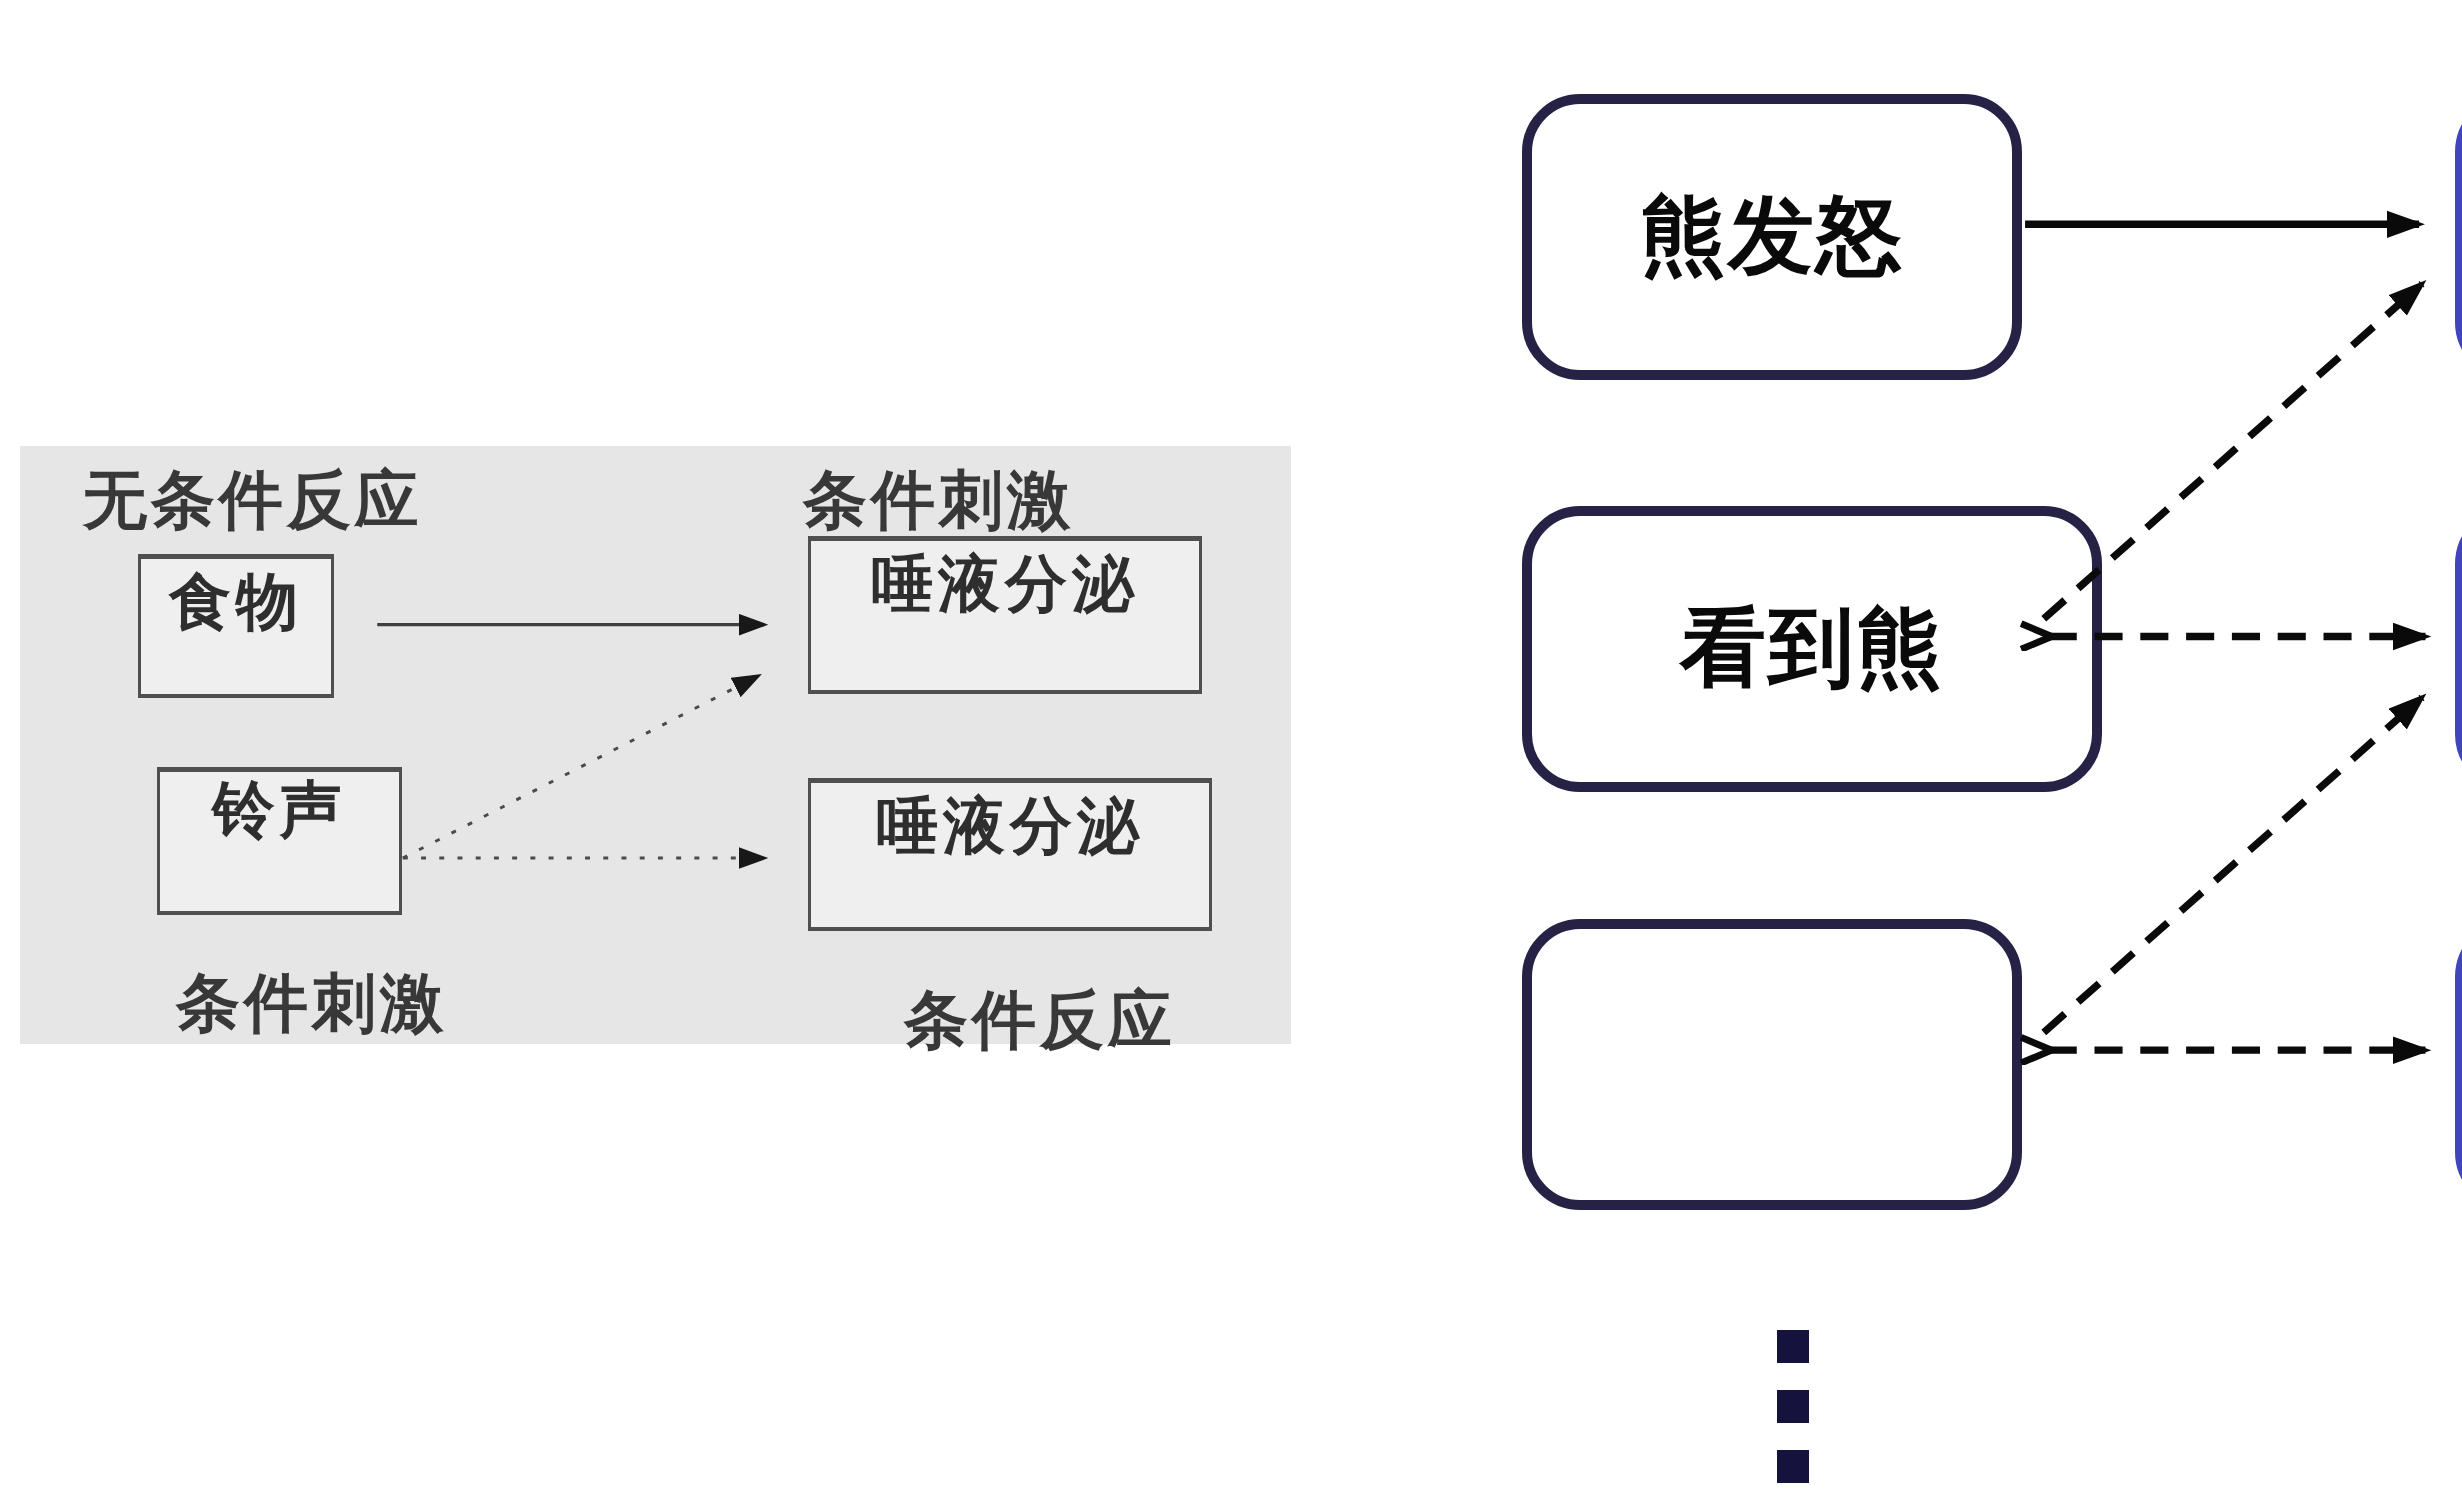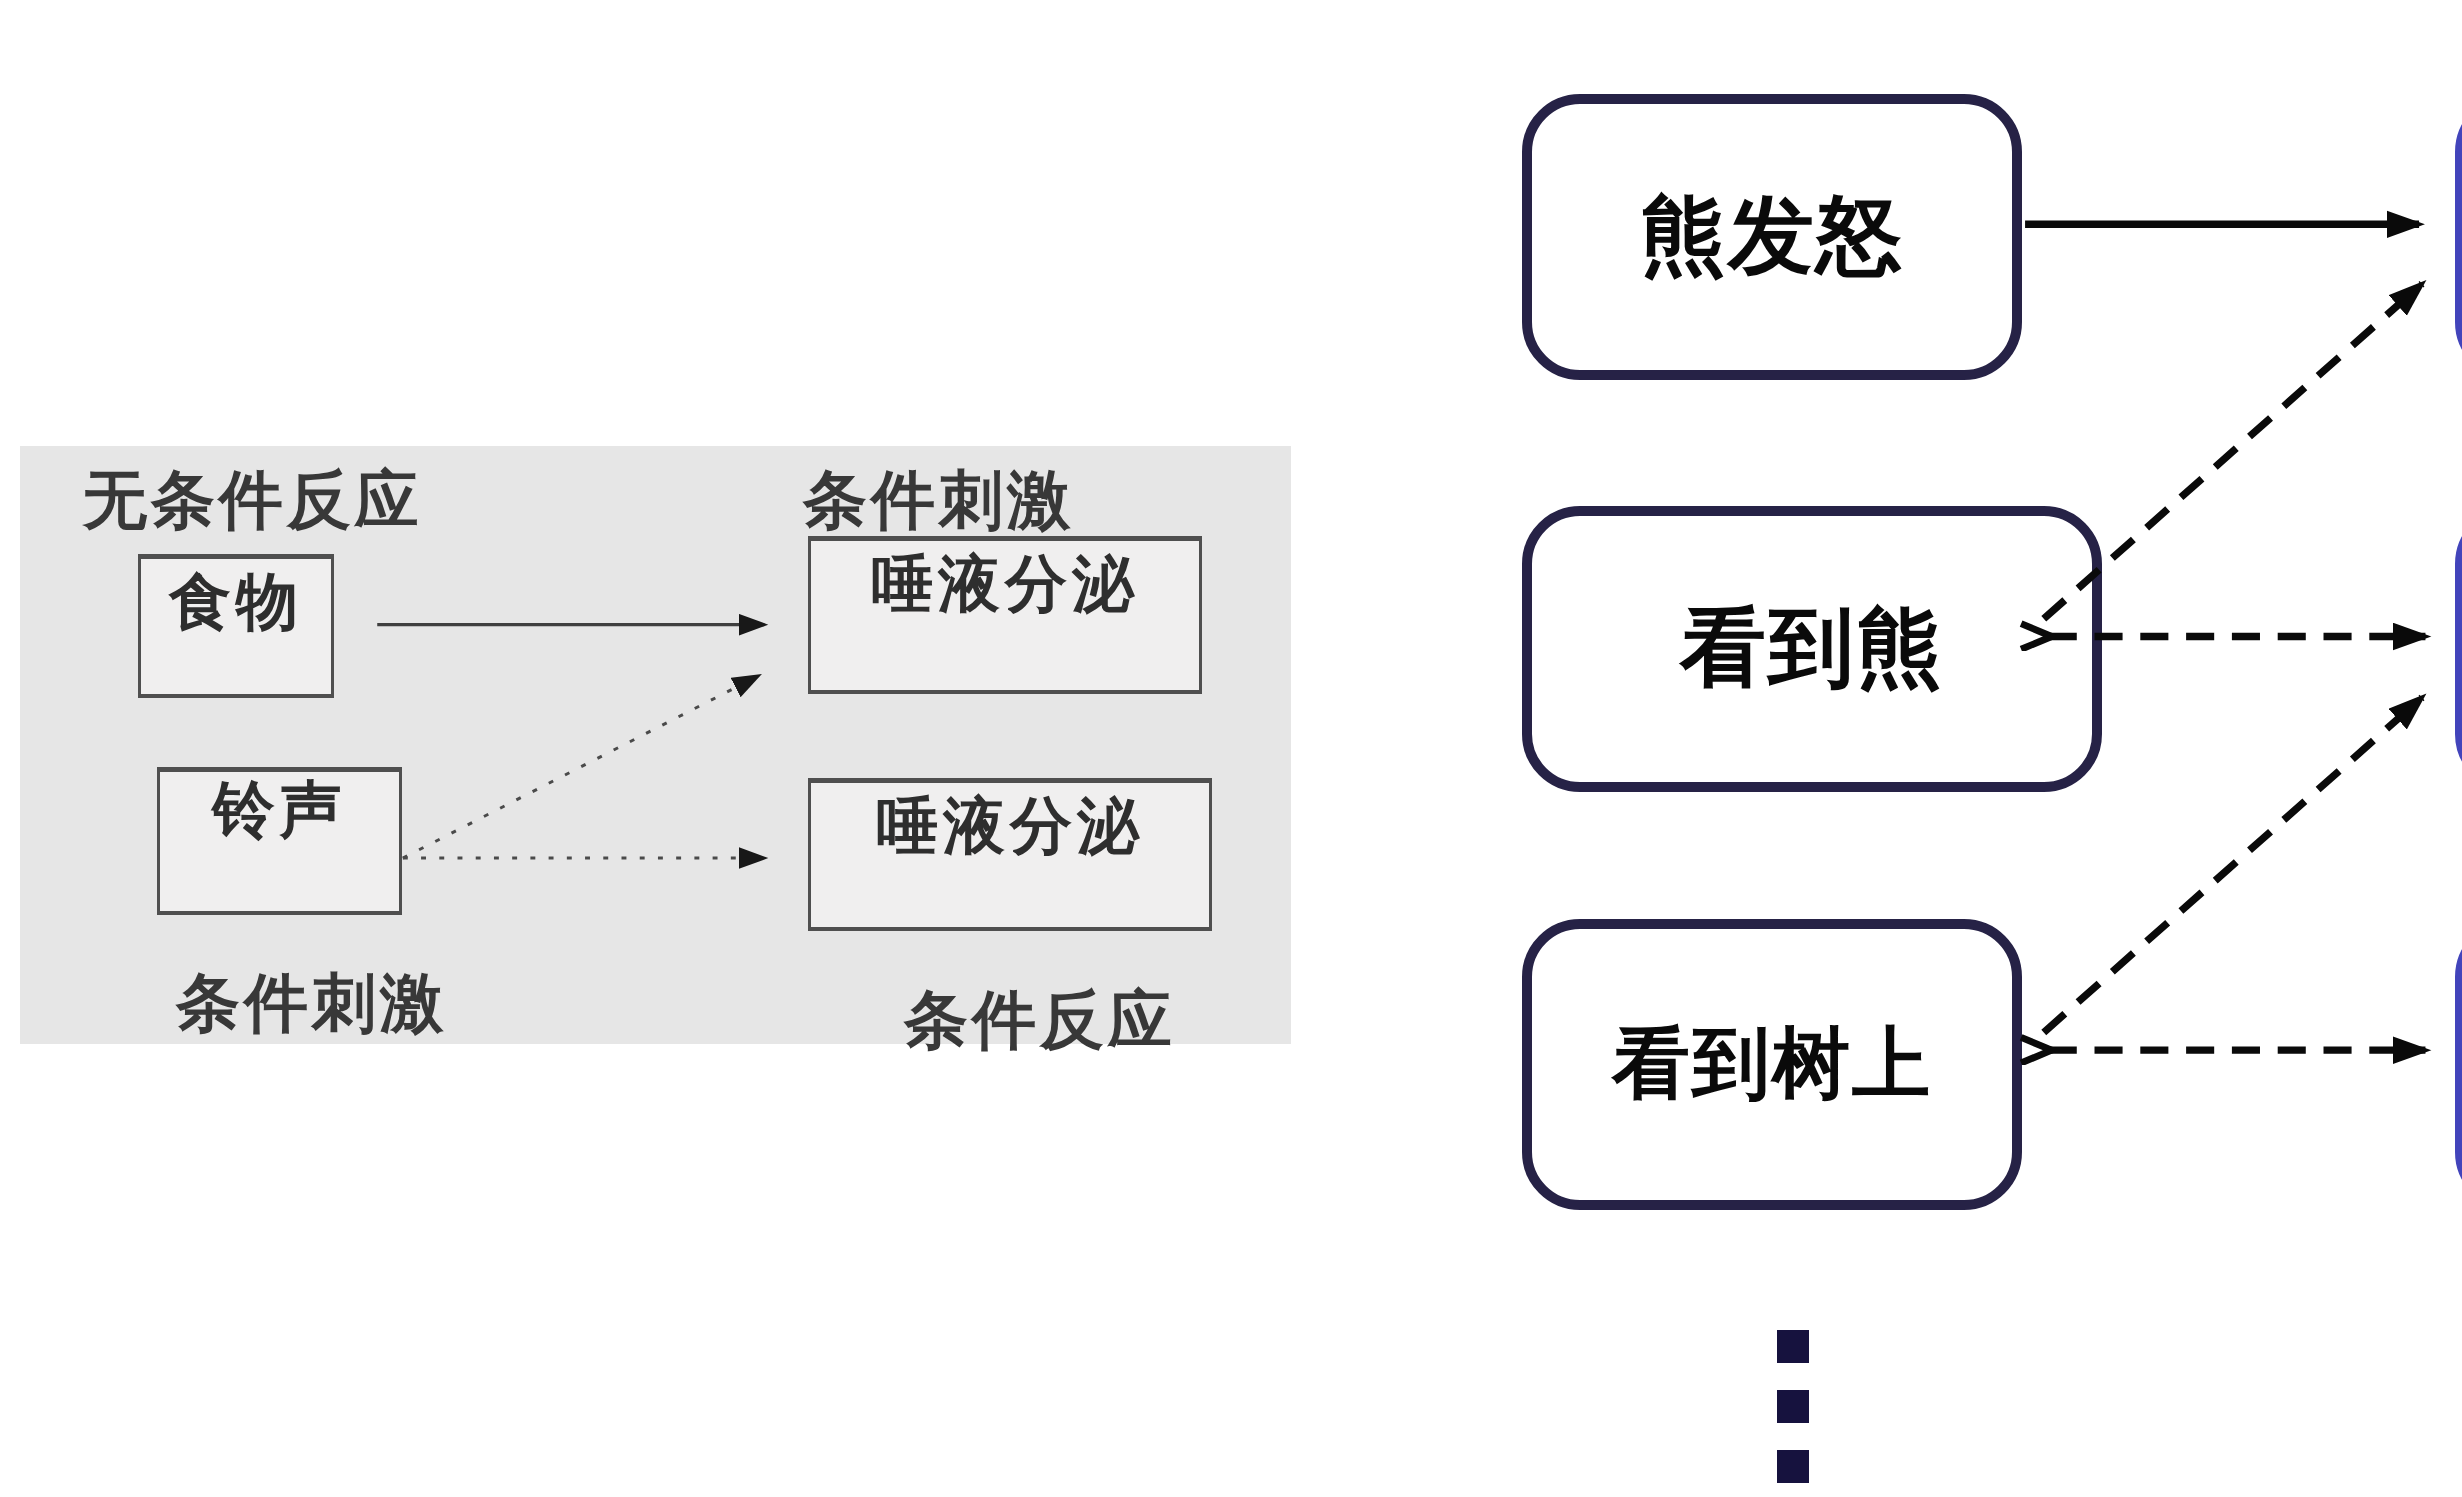--- a/index.html
+++ b/index.html
@@ -88,21 +88,20 @@
 </div>
 
 <div class="abs node stim" style="left:1522px;top:493px;width:580px;height:286px;">
   <div class="line">看到熊</div>
 </div>
 <div class="abs node valu" style="left:2455px;top:493px;width:507px;height:286px;">
   
 </div>
 
 <div class="abs node stim" style="left:1522px;top:906px;width:500px;height:291px;">
-  <div class="line" style="font-size:78px;">看到树上</div>
 </div>
 <div class="abs node valu" style="left:2455px;top:906px;width:507px;height:291px;">
   
 </div>
 
 <div class="abs sq l" style="left:1777px;top:1330px;"></div>
 <div class="abs sq l" style="left:1777px;top:1390px;"></div>
 <div class="abs sq l" style="left:1777px;top:1450px;"></div>
 
 <svg width="3306" height="1498" viewBox="0 0 6713 3041">

